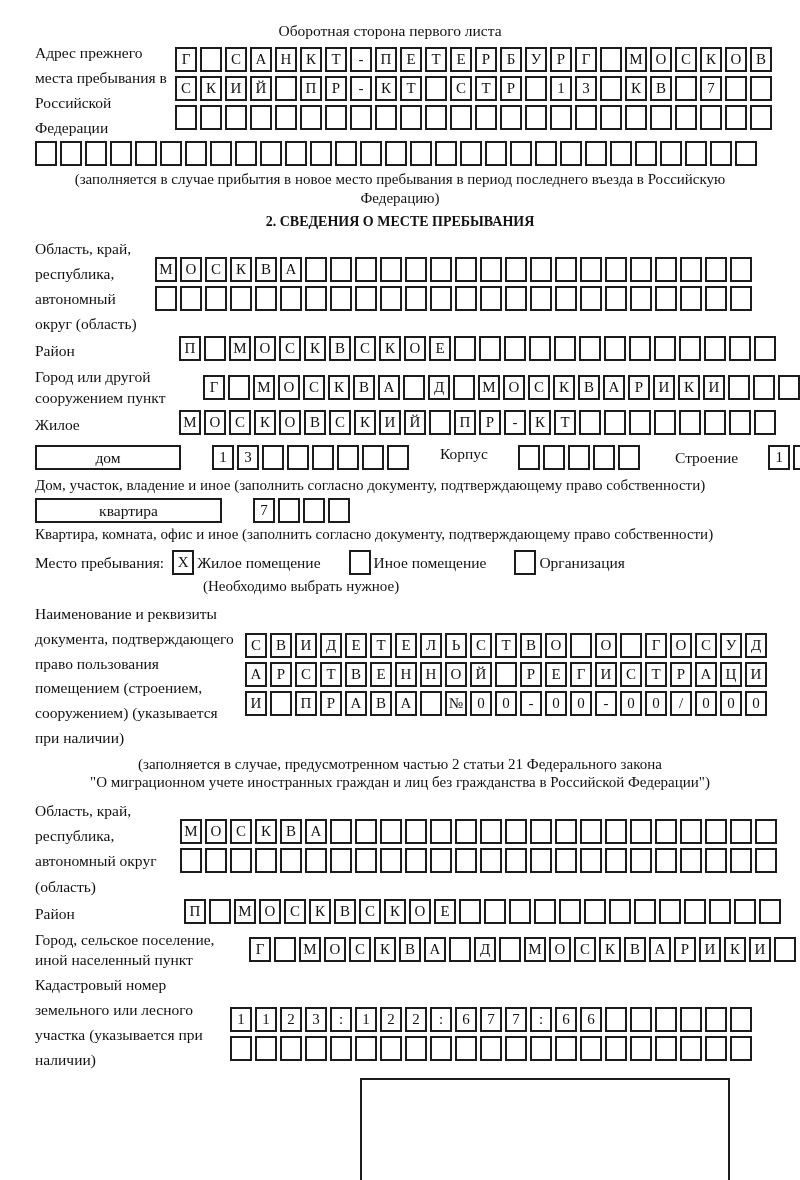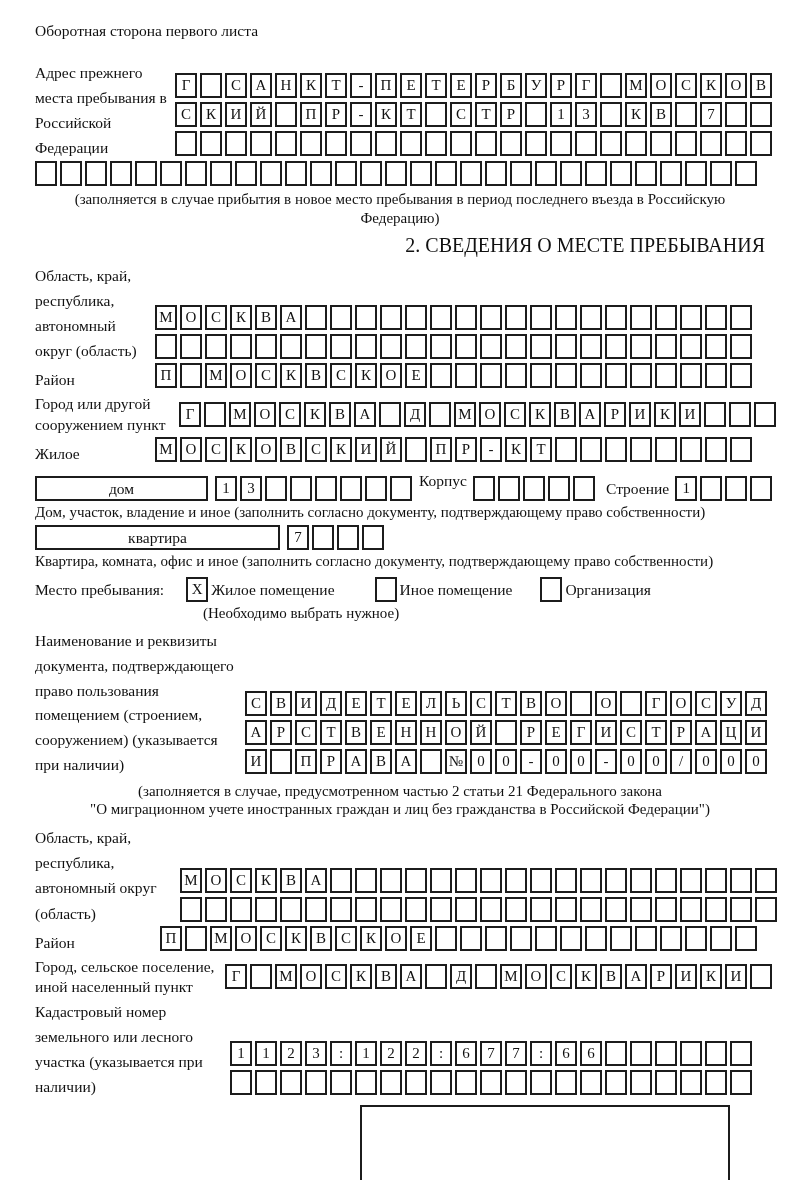--- a/index.html
+++ b/index.html
@@ -5,44 +5,44 @@
   html,body{margin:0;padding:0;background:#fff;}
   .page{
     position:relative;
     width:800px;height:1180px;
     box-sizing:border-box;
     padding:22px 35px 0 35px;
     background:#fff;color:#111;
     font-family:"Liberation Serif","DejaVu Serif",serif;
     overflow:hidden;
   }
-  .top-note{text-align:left;font-size:15.5px;padding-right:20px;margin-bottom:20px;}
-  .row{display:flex;align-items:flex-end;}
+  .top-note{text-align:center;font-size:15.5px;padding-right:20px;}
+  .row{display:flex;align-items:center;}
   .lbl{font-size:15.5px;line-height:1.62;flex-shrink:0;}
   .grids{display:flex;flex-direction:column;}
   .cells{display:flex;margin-bottom:4px;}
   .cell{
     box-sizing:border-box;
     width:22px;height:25px;
     border:2px solid #1c1c1c;
     margin-right:3px;
     text-align:center;
     font-size:15px;line-height:21px;
     flex-shrink:0;
     background:#fff;
   }
   .widebox{
     box-sizing:border-box;height:25px;border:2px solid #1c1c1c;
     text-align:center;font-size:15.5px;line-height:21px;flex-shrink:0;
   }
   .caption{font-size:15px;line-height:1.25;}
   .center{text-align:center;}
-  .h-bold{font-weight:normal;font-size:20px;text-align:right;}
+  .h-bold{font-weight:bold;font-size:14px;text-align:center;}
   .inline-lbl{font-size:15.5px;line-height:25px;}
-  .mb2{margin-bottom:2px;} .mb4{margin-bottom:4px;} .mb6{margin-bottom:6px;}
+  .mb2{margin-bottom:2px;gap:24px;} .mb4{margin-bottom:4px;} .mb6{margin-bottom:6px;}
   .stamp-box{
     box-sizing:border-box;width:370px;height:172px;
     border:2px solid #1c1c1c;margin-left:325px;margin-top:6px;background:#fff;
   }
 </style>
 </head>
 <body>
 
 <div class="page">
 
@@ -308,21 +308,21 @@
         <span class="cell"></span>
         <span class="cell"></span>
         <span class="cell"></span>
         <span class="cell"></span>
         <span class="cell"></span>
         <span class="cell"></span>
       </div>
   </div>
 
   <div class="row mb2">
-    <div class="widebox" style="width:173px;margin-right:7px;">дом</div>
+    <div class="widebox" style="width:146px;margin-right:7px;">дом</div>
     <div class="cells" style="margin-bottom:0;">
         <span class="cell">1</span>
         <span class="cell">3</span>
         <span class="cell"></span>
         <span class="cell"></span>
         <span class="cell"></span>
         <span class="cell"></span>
         <span class="cell"></span>
         <span class="cell"></span>
       </div>
@@ -338,36 +338,36 @@
     <div class="cells" style="margin-bottom:0;">
         <span class="cell">1</span>
         <span class="cell"></span>
         <span class="cell"></span>
         <span class="cell"></span>
       </div>
   </div>
   <div class="caption mb4">Дом, участок, владение и иное (заполнить согласно документу, подтверждающему право собственности)</div>
 
   <div class="row mb2">
-    <div class="widebox" style="width:245px;margin-right:7px;">квартира</div>
+    <div class="widebox" style="width:187px;margin-right:7px;">квартира</div>
     <div class="cells" style="margin-bottom:0;">
         <span class="cell">7</span>
         <span class="cell"></span>
         <span class="cell"></span>
         <span class="cell"></span>
       </div>
   </div>
   <div class="caption mb6">Квартира, комната, офис и иное (заполнить согласно документу, подтверждающему право собственности)</div>
 
   <div class="row" style="align-items:center;">
-    <div class="inline-lbl" style="margin-right:22px;">Место пребывания:</div>
+    <div class="inline-lbl" style="margin-right:8px;">Место пребывания:</div>
     <div class="cells" style="margin-bottom:0;">
         <span class="cell">X</span>
       </div>
-    <div class="inline-lbl" style="margin-right:40px;">Жилое помещение</div>
+    <div class="inline-lbl" style="margin-right:28px;">Жилое помещение</div>
     <div class="cells" style="margin-bottom:0;">
         <span class="cell"></span>
       </div>
     <div class="inline-lbl" style="margin-right:28px;">Иное помещение</div>
     <div class="cells" style="margin-bottom:0;">
         <span class="cell"></span>
       </div>
     <div class="inline-lbl">Организация</div>
   </div>
   <div class="caption mb6" style="margin-left:168px;margin-top:2px;">(Необходимо выбрать нужное)</div>

